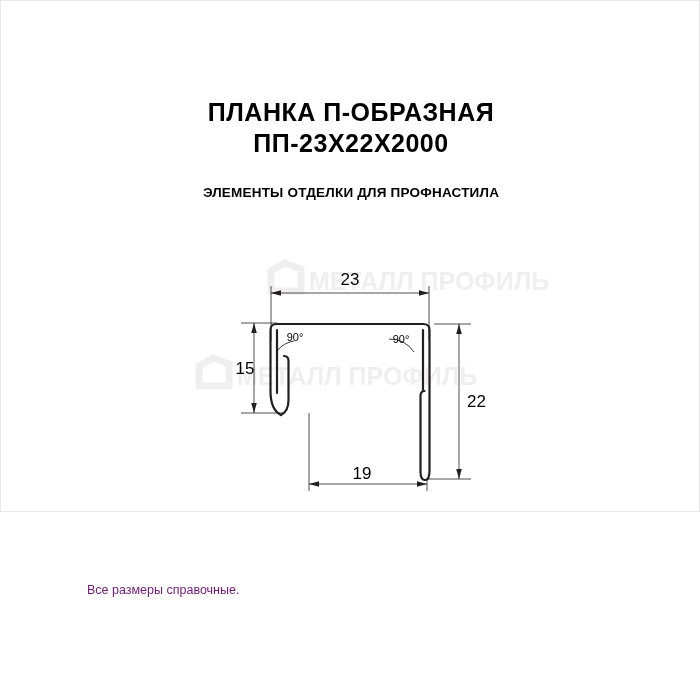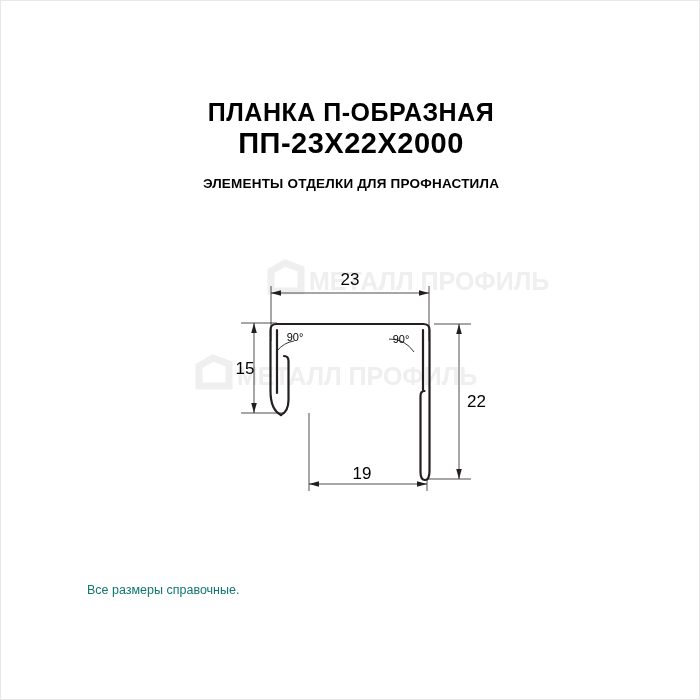--- a/index.html
+++ b/index.html
@@ -12,63 +12,63 @@
     height: 700px;
     font-family: "Liberation Sans", sans-serif;
     color: #000000;
     position: relative;
     overflow: hidden;
   }
   .page {
     position: absolute;
     left: 0; top: 0;
     width: 700px;
-    height: 700px;
+    height: 512px;
     border: 1px solid #e8e8e8;
     box-sizing: border-box;
   }
   .title-block {
     position: absolute;
     left: 0;
     top: 96px;
     width: 700px;
     text-align: center;
   }
   .title-line1 {
     font-size: 25px;
     font-weight: bold;
     letter-spacing: 0.5px;
     line-height: 31px;
   }
   .title-line2 {
-    font-size: 29px;
+    font-size: 25px;
     font-weight: bold;
     letter-spacing: 0.5px;
     line-height: 31px;
   }
   .subtitle {
     font-size: 13.5px;
     font-weight: bold;
-    margin-top: 17px;
+    margin-top: 26px;
     letter-spacing: 0.2px;
   }
   .drawing {
     position: absolute;
     left: 8px;
     top: 190px;
     width: 700px;
     height: 330px;
   }
   .notes {
     position: absolute;
     left: 86px;
     top: 580px;
     font-size: 12.5px;
     line-height: 19px;
-    color: #0f766e;
+    color: #701a75;
   }
   .notes div { white-space: nowrap; }
   svg { display: block; }
   .wm { pointer-events: none; }
 </style>
 </head>
 <body>
 
 <div class="page">
 

